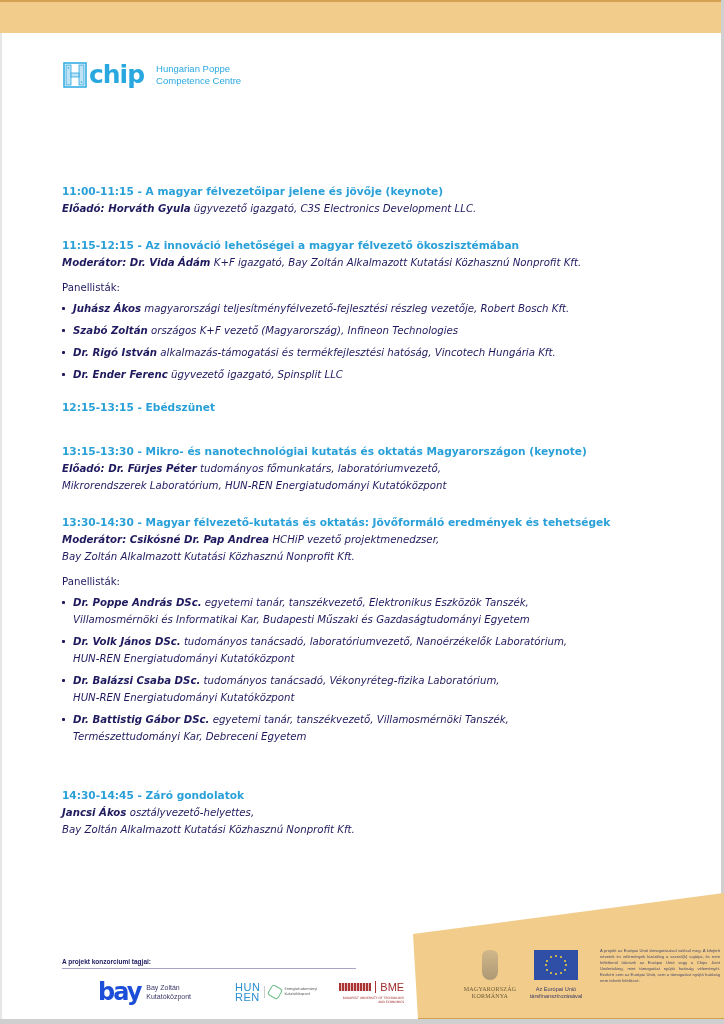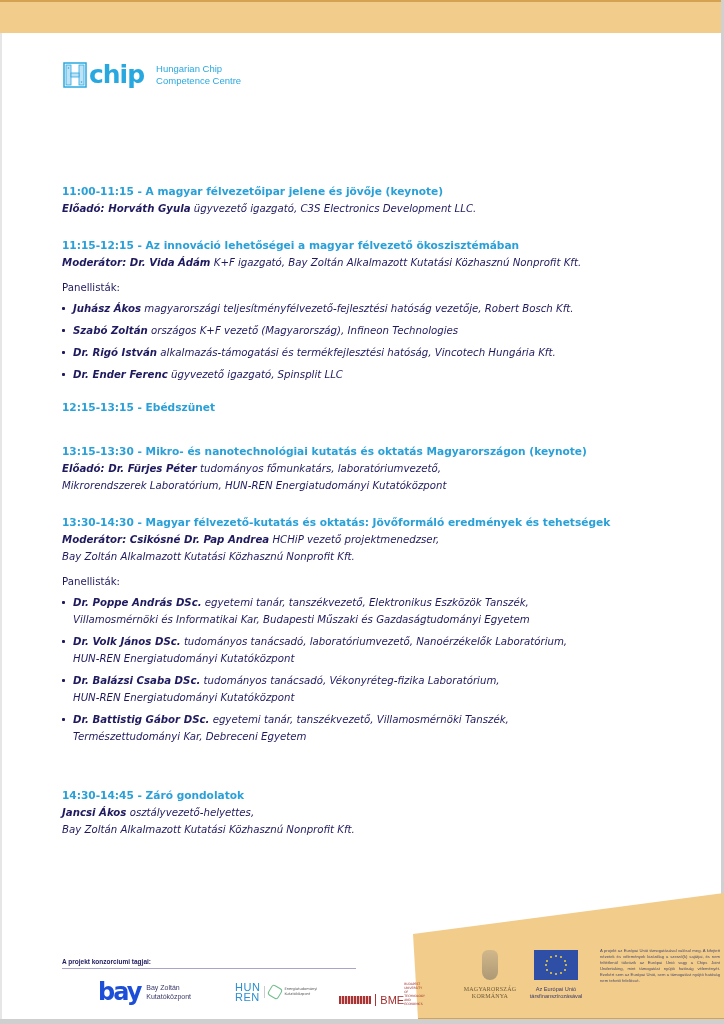--- a/index.html
+++ b/index.html
@@ -27,21 +27,21 @@
   .gold-poly { position:absolute; left:0; top:0; width:724px; height:1024px; pointer-events:none; }
 
   .consortium { position:absolute; left:62px; top:958px; width:294px; }
   .cons-label { font-size:6.5px; color:#1f1a5e; font-weight:bold; padding-bottom:3px; border-bottom:1.5px solid #a8a5c9; font-family:"Liberation Sans", sans-serif; }
   .cons-logos { display:flex; align-items:center; margin-top:9px; height:28px; }
   .bay-word { font-family:"DejaVu Sans", sans-serif; font-weight:bold; font-size:24px; color:#1d4ed8; letter-spacing:-2px; line-height:24px;margin-left:36px; }
   .bay-sub { margin-left:6px; font-size:7px; color:#3a3a6a; line-height:9px; font-family:"Liberation Sans", sans-serif; }
   .hun { margin-left:24px; font-family:"Liberation Sans", sans-serif; font-size:11px; line-height:10px; color:#2b8fd0; letter-spacing:0.5px;padding-left:20px; }
   .hun-sub { margin-left:4px; padding-left:4px; border-left:1px solid #ccc; font-size:3.6px; line-height:5px; color:#555; display:flex; align-items:center; }
   .hex { width:12px; height:12px; margin-right:3px; border:1.5px solid #6fbf8a; border-radius:3px; transform:rotate(30deg); box-sizing:border-box; }
-  .bme { margin-left:22px; display:flex; flex-direction:row; align-items:flex-end; }
+  .bme { margin-left:22px; display:flex; flex-direction:column; align-items:flex-end;text-align:right; }
   .bme-top { display:flex; align-items:center; }
   .bme-bldg { width:32px; height:8px; background:repeating-linear-gradient(90deg,#a33 0 2px,#e7c2c2 2px 3px); }
   .bme-word { margin-left:4px; padding-left:4px; border-left:1px solid #a33; font-family:"Liberation Sans", sans-serif; font-size:11px; color:#a12c2c; line-height:12px; }
   .bme-sub { font-size:3px; color:#a12c2c; margin-top:3px; }
 
   .funders { position:absolute; left:468px; top:950px; display:flex; align-items:flex-start; }
   .hu-gov { width:44px; display:flex; flex-direction:column; align-items:center; }
   .coat { width:16px; height:30px; background:linear-gradient(#c9b28a,#9c8c70); border-radius:6px 6px 8px 8px; opacity:0.8; }
   .hu-label { font-family:"Liberation Serif", serif; font-size:6px; color:#6d5b3a; text-align:center; margin-top:6px; line-height:7px; letter-spacing:0.2px; }
   .eu { margin-left:16px; width:56px; display:flex; flex-direction:column; align-items:center; }
@@ -66,38 +66,38 @@
   <svg class="logo-h" viewBox="0 0 24 26">
     <rect x="1" y="1" width="22" height="24" fill="none" stroke="#29a8e0" stroke-width="1.5"></rect>
     <rect x="3" y="3" width="5" height="20" fill="#bfe3f5" stroke="#29a8e0" stroke-width="0.8"></rect>
     <rect x="16" y="3" width="5" height="20" fill="#bfe3f5" stroke="#29a8e0" stroke-width="0.8"></rect>
     <rect x="8" y="11" width="8" height="4" fill="#bfe3f5" stroke="#29a8e0" stroke-width="0.8"></rect>
     <circle cx="5.5" cy="6" r="0.8" fill="#29a8e0"></circle>
       <circle cx="18.5" cy="20" r="0.8" fill="#29a8e0"></circle>
   </svg>
   <span class="logo-word">chip</span>
   <div class="logo-sub">
-    <div>Hungarian Chip</div>
+    <div>Hungarian Poppe</div>
     <div>Competence Centre</div>
   </div>
 </div>
 
 <div class="content">
 
   <div>
     <div class="sess-title">11:00-11:15 - A magyar félvezetőipar jelene és jövője (keynote)</div>
     <div class="line"><span class="b">Előadó: Horváth Gyula</span><span class="i"> ügyvezető igazgató, C3S Electronics Development LLC.</span></div>
   </div>
 
   <div style="margin-top:20px;">
     <div class="sess-title">11:15-12:15 - Az innováció lehetőségei a magyar félvezető ökoszisztémában</div>
     <div class="line"><span class="b">Moderátor: Dr. Vida Ádám</span><span class="i"> K+F igazgató, Bay Zoltán Alkalmazott Kutatási Közhasznú Nonprofit Kft.</span></div>
     <div class="pan">Panellisták:</div>
     <ul>
-      <li><span class="b">Juhász Ákos</span><span class="i"> magyarországi teljesítményfélvezető-fejlesztési hatóság vezetője, Robert Bosch Kft.</span></li>
+      <li><span class="b">Juhász Ákos</span><span class="i"> magyarországi teljesítményfélvezető-fejlesztési részleg vezetője, Robert Bosch Kft.</span></li>
       <li><span class="b">Szabó Zoltán</span><span class="i"> országos K+F vezető (Magyarország), Infineon Technologies</span></li>
       <li><span class="b">Dr. Rigó István</span><span class="i"> alkalmazás-támogatási és termékfejlesztési hatóság, Vincotech Hungária Kft.</span></li>
       <li><span class="b">Dr. Ender Ferenc</span><span class="i"> ügyvezető igazgató, Spinsplit LLC</span></li>
     </ul>
   </div>
 
   <div style="margin-top:16px;">
     <div class="sess-title">12:15-13:15 - Ebédszünet</div>
   </div>
 

